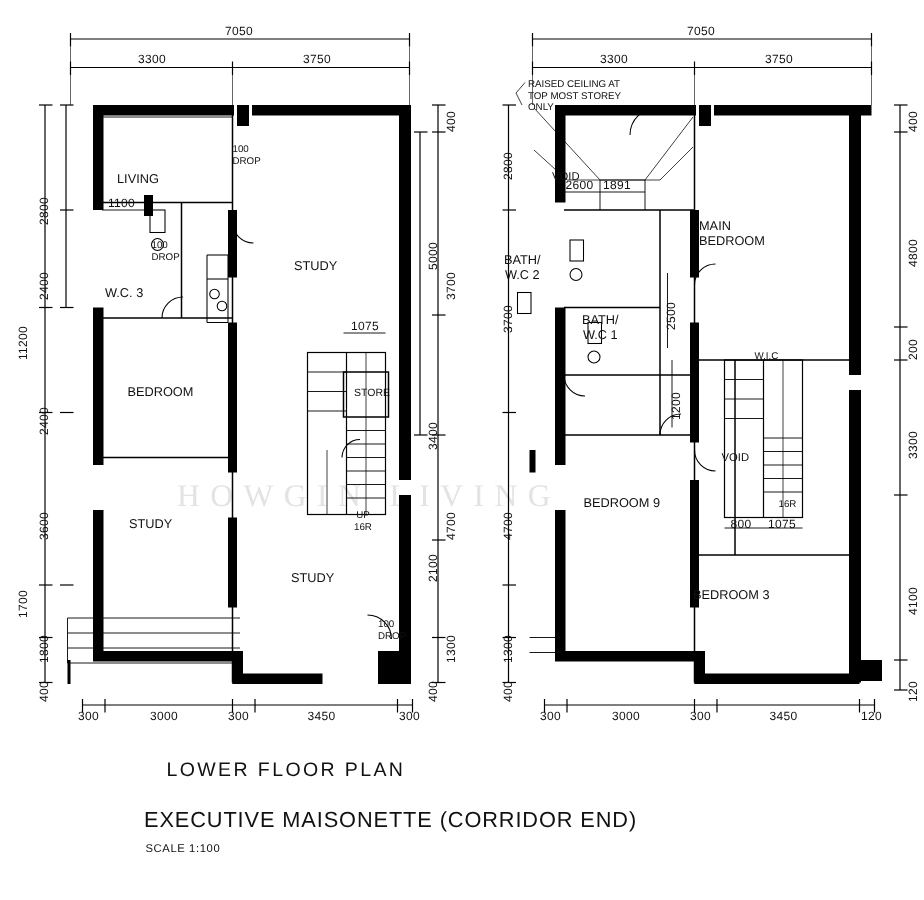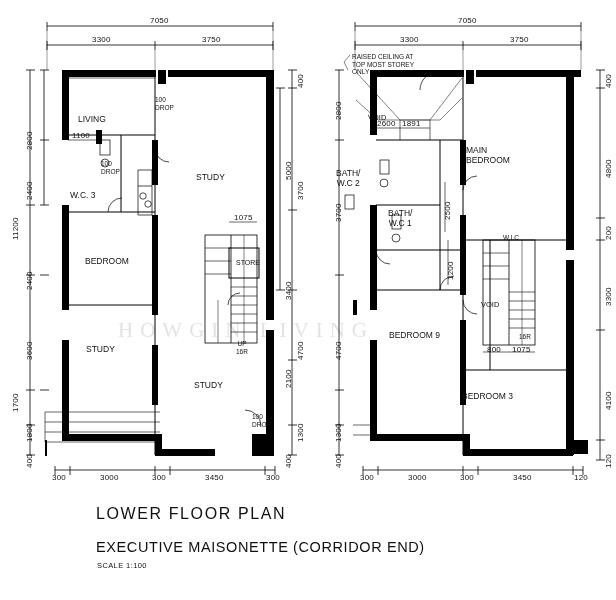--- a/index.html
+++ b/index.html
@@ -6,21 +6,21 @@
   body{width:616px;height:600px;overflow:hidden;font-family:"Liberation Sans",sans-serif;color:#000;}
   #sheet{position:relative;width:616px;height:600px;background:#fff;}
 
   .lbl{position:absolute;font-size:8px;line-height:9px;letter-spacing:.2px;color:#111;white-space:nowrap;}
   .lbl.v{transform-origin:0 0;transform:rotate(-90deg);}
   .room{position:absolute;font-size:8.5px;line-height:10px;color:#111;white-space:nowrap;text-align:center;}
 
   .wall{position:absolute;background:#000;}
 
   .title{position:absolute;font-size:14.5px;letter-spacing:.6px;color:#111;white-space:nowrap;}
-  .plan-title{position:absolute;font-size:16px;letter-spacing:1.6px;color:#111;white-space:nowrap;}
+  .plan-title{position:absolute;font-size:13px;letter-spacing:1.6px;color:#111;white-space:nowrap;margin-left:15px;}
   .scale{position:absolute;font-size:7.5px;letter-spacing:.4px;color:#111;white-space:nowrap;}
 
   .wm{position:absolute;font-size:21px;letter-spacing:7px;color:#e3e3e3;white-space:nowrap;font-family:"Liberation Serif",serif;}
 
   svg{position:absolute;left:0;top:0;overflow:visible;}
   .note{position:absolute;font-size:6.5px;line-height:7.5px;color:#111;white-space:nowrap;}
 </style>
 </head>
 <body>
 

